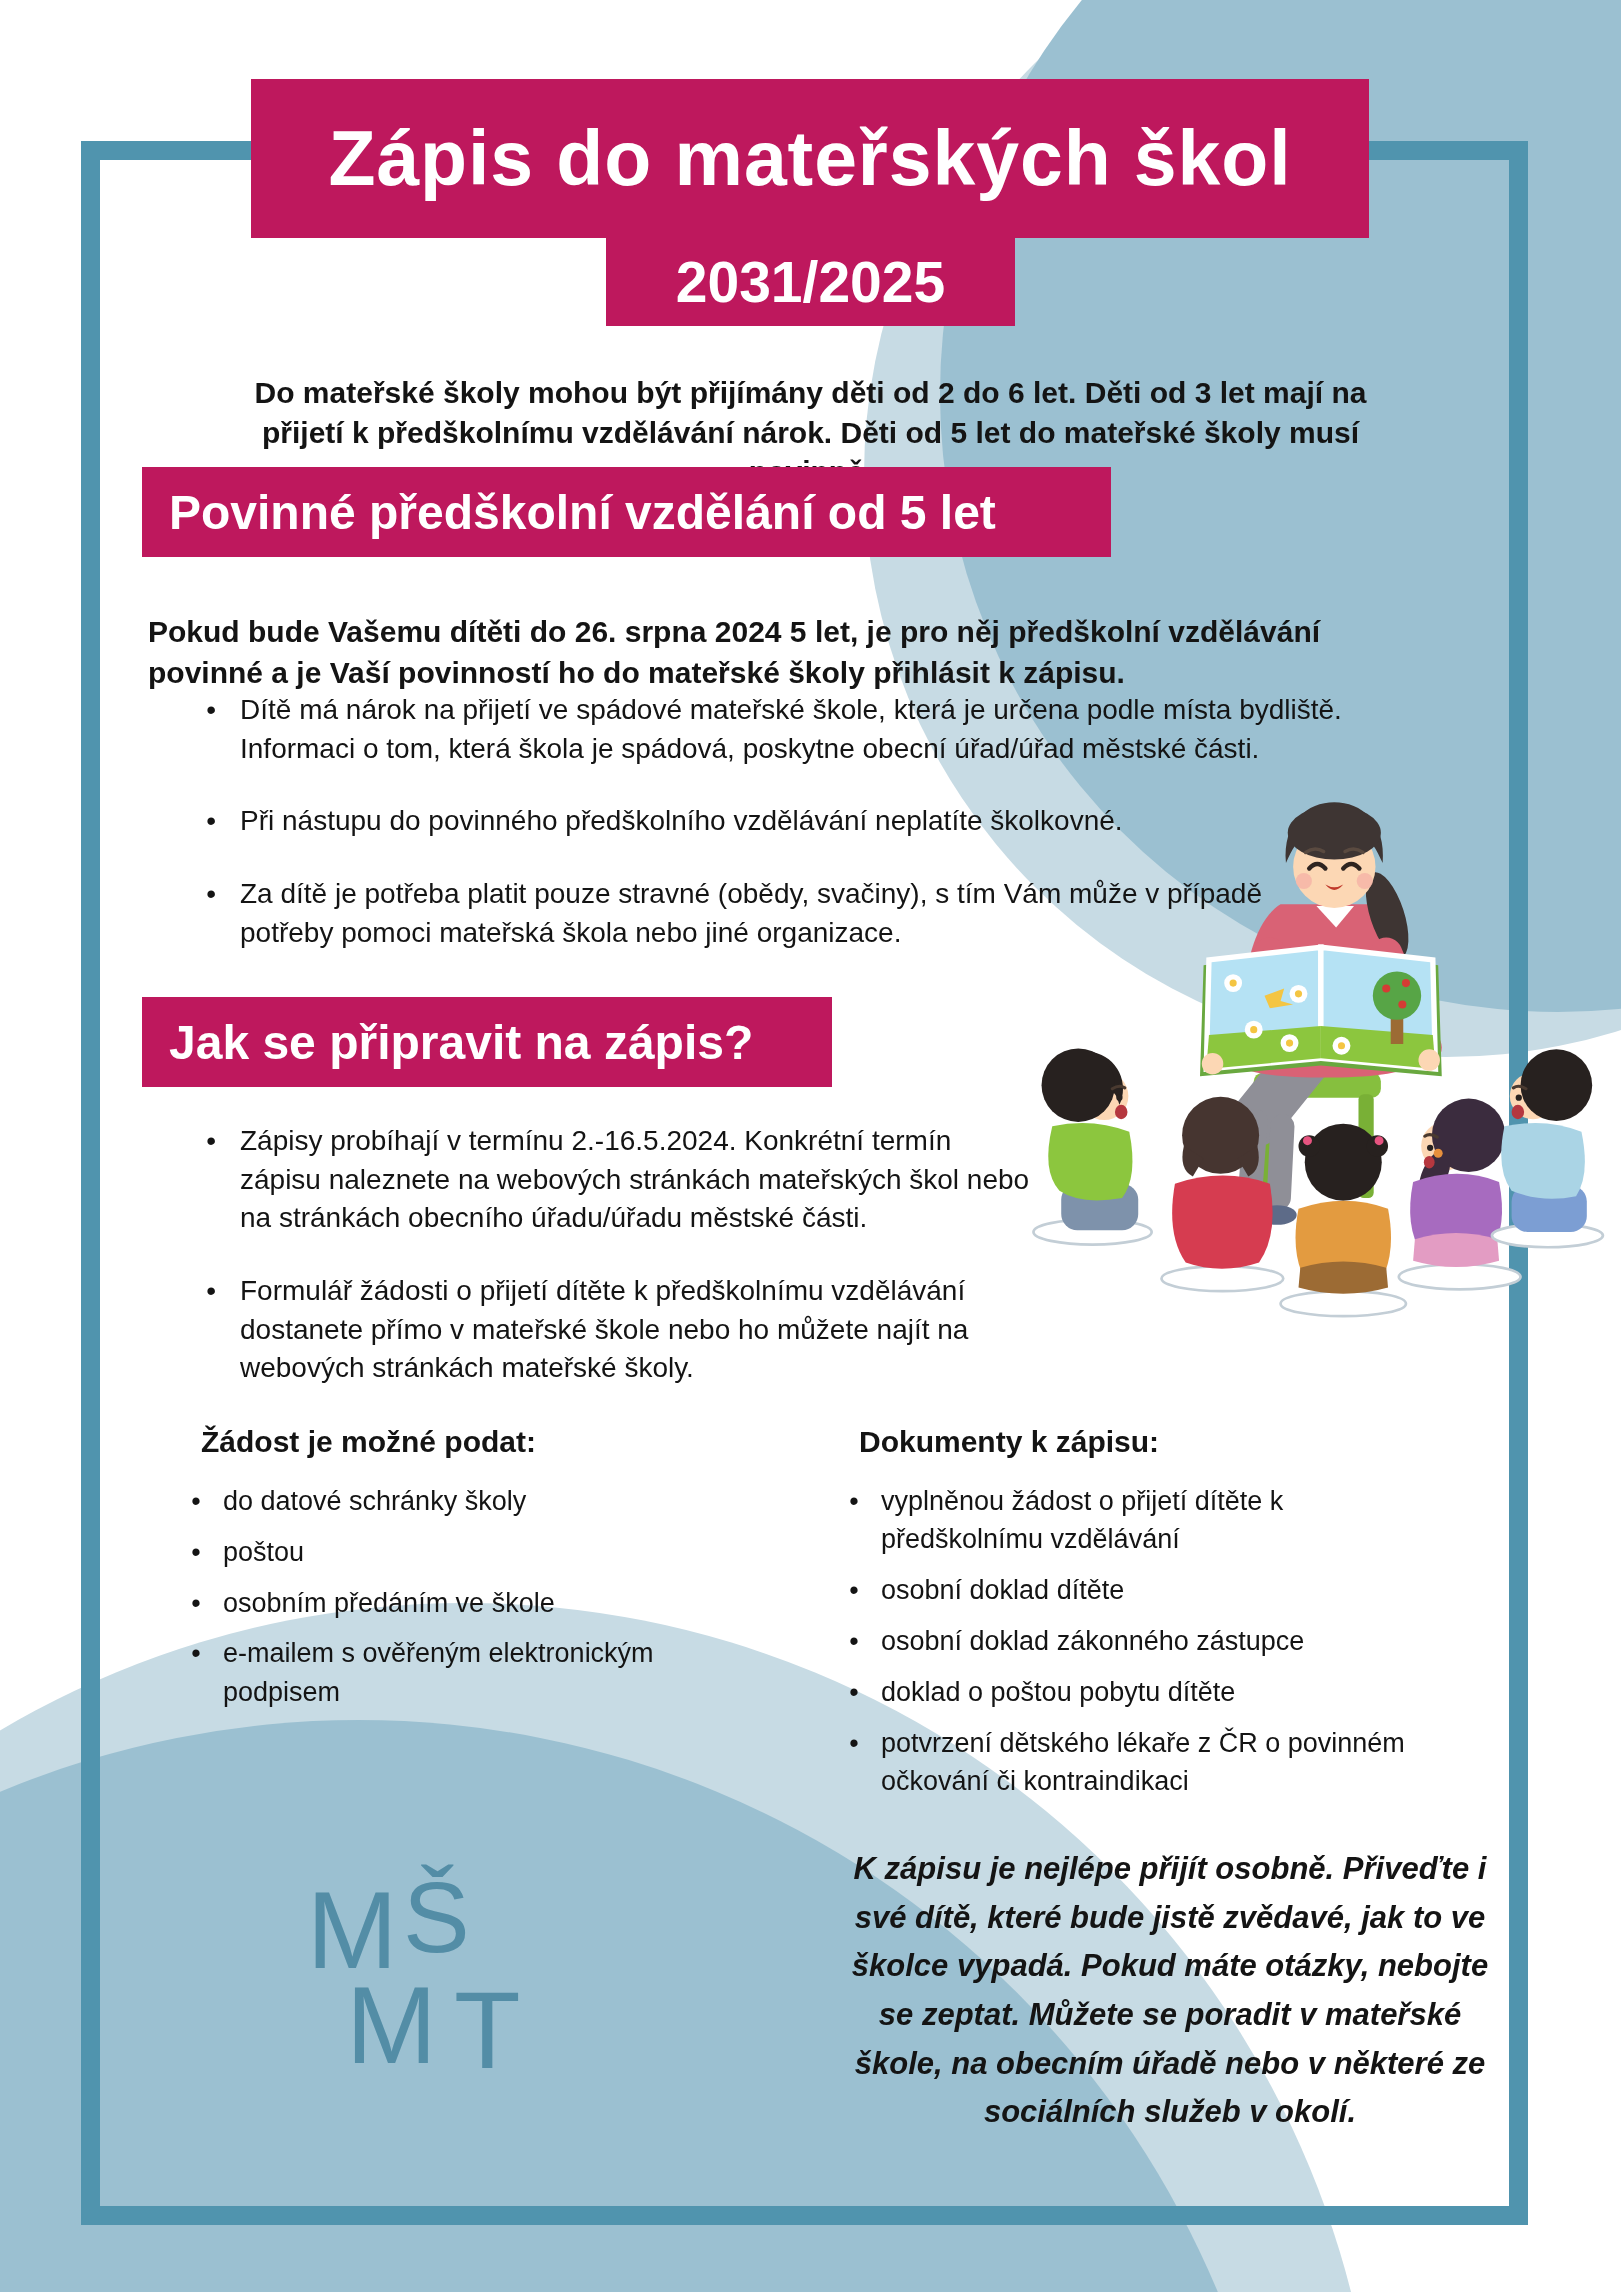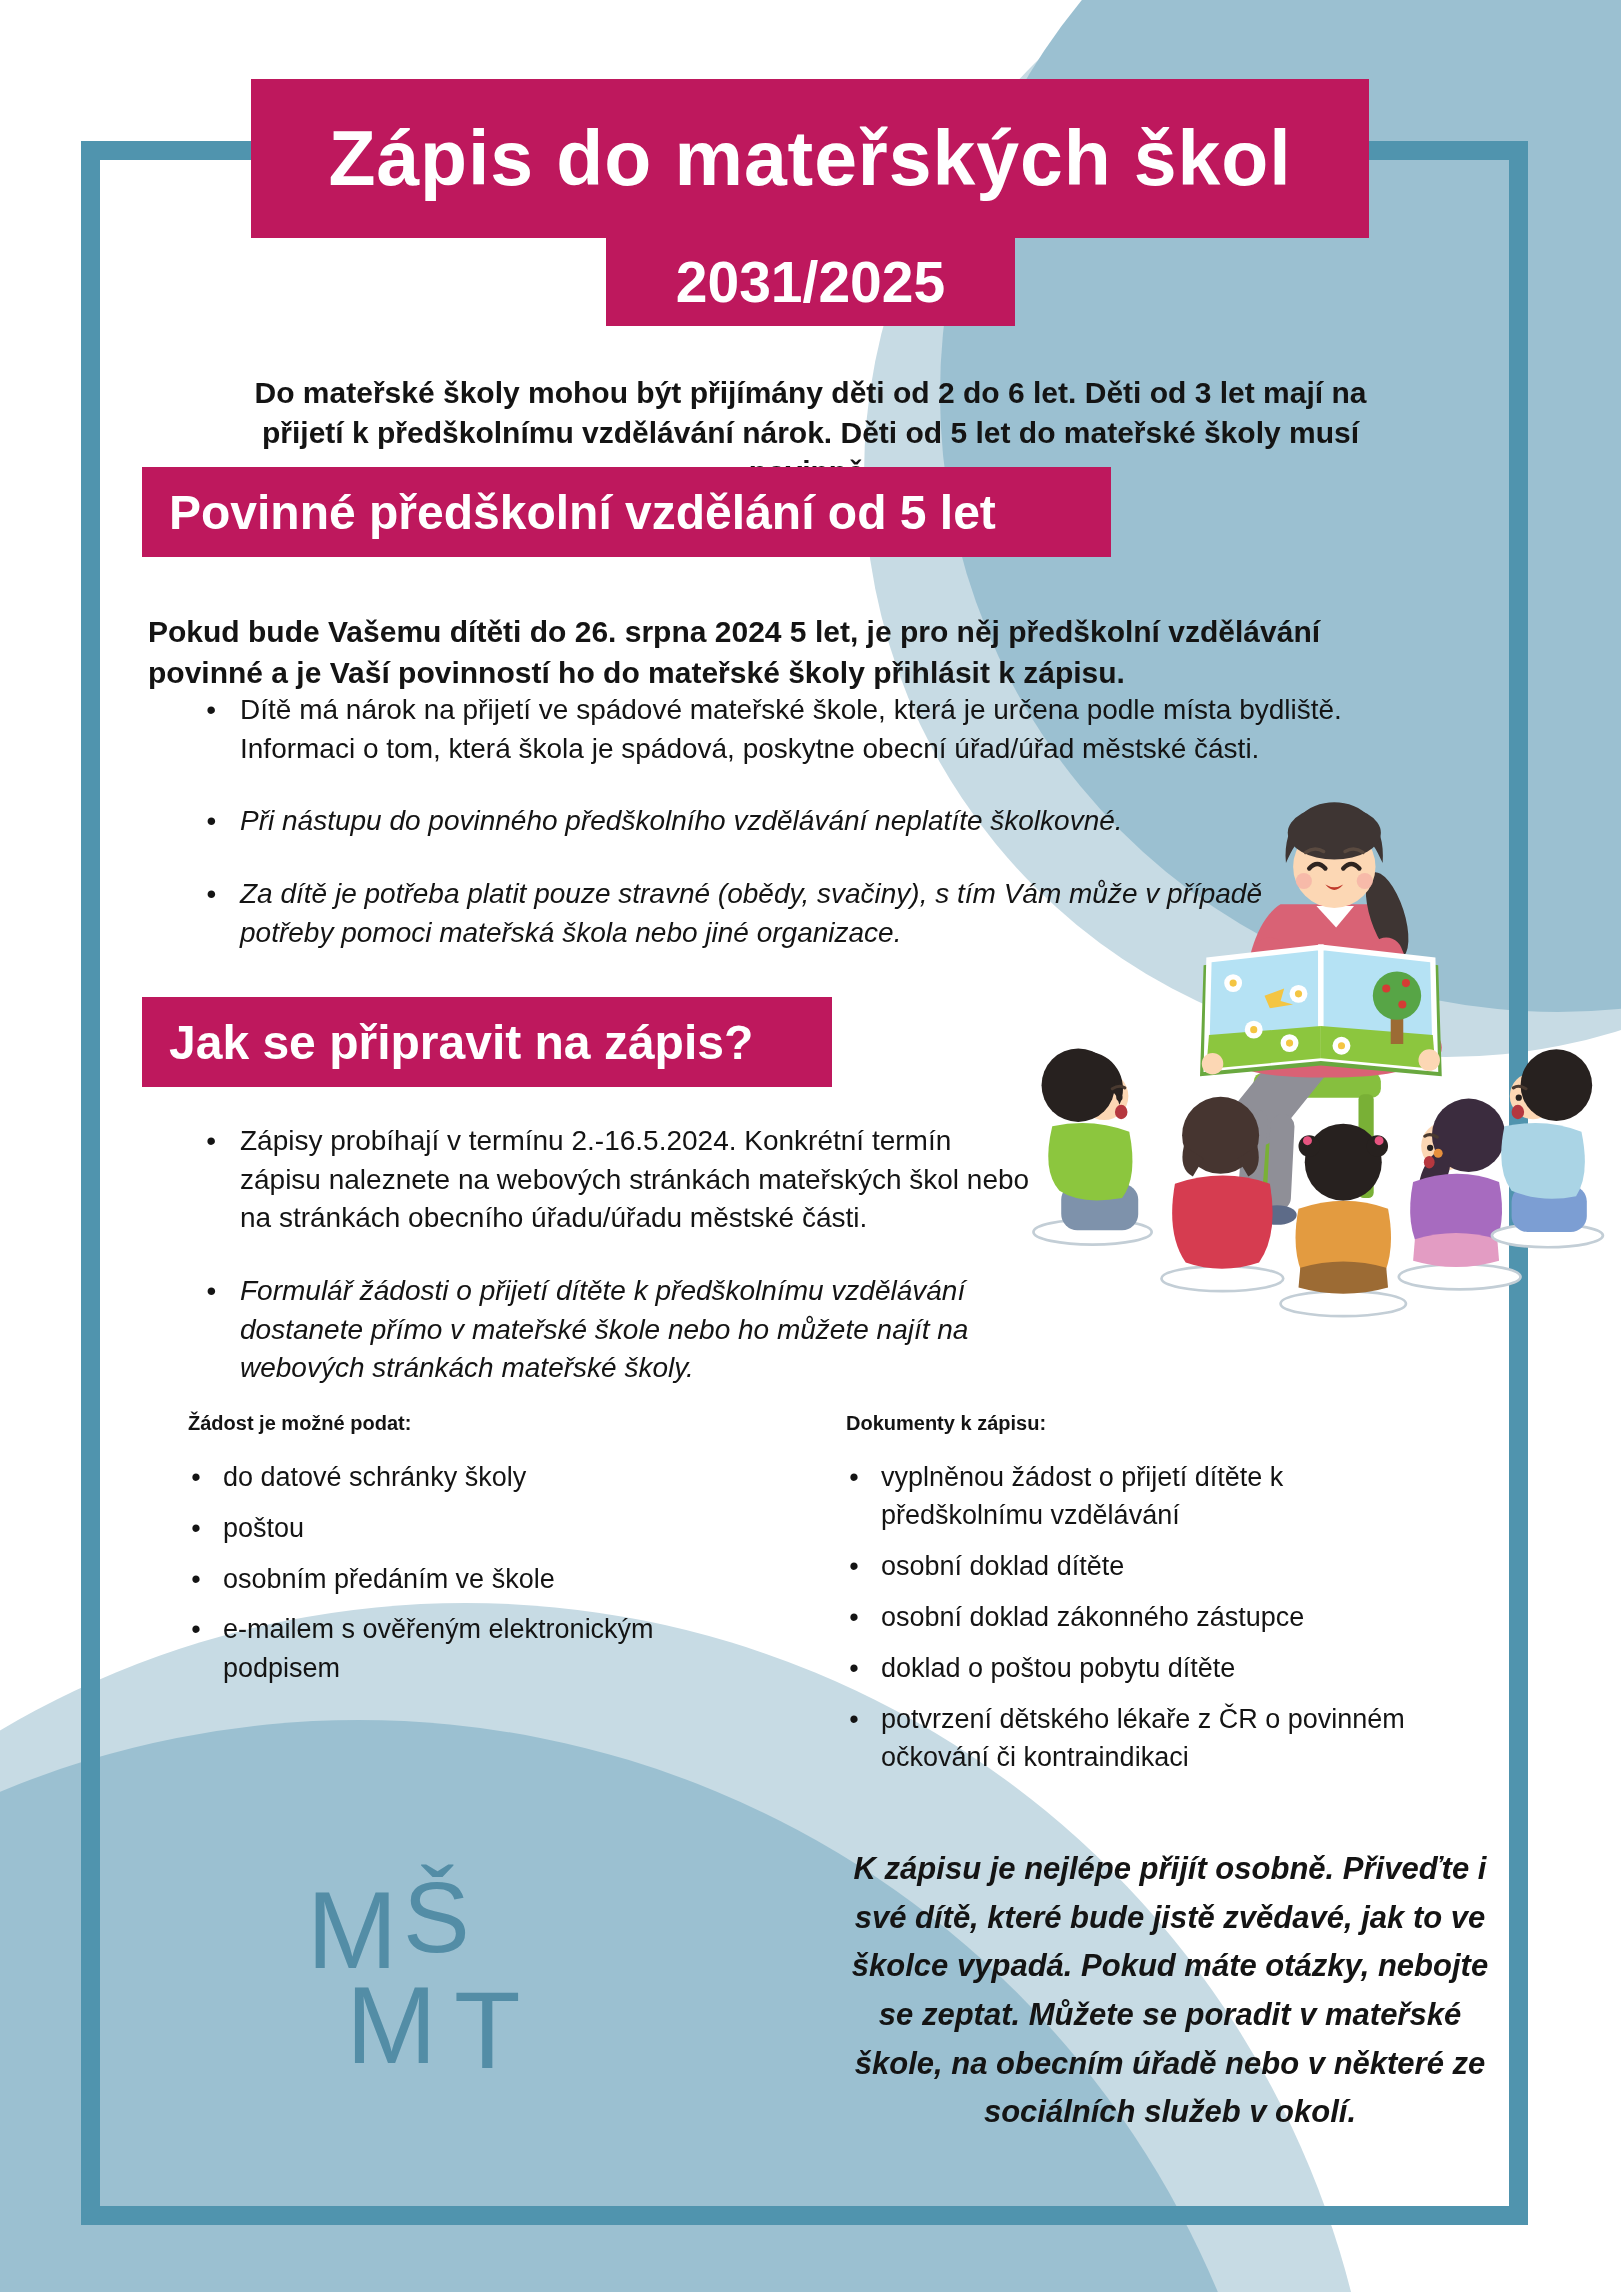--- a/index.html
+++ b/index.html
@@ -23,26 +23,26 @@
     position:absolute;left:215px;top:343px;width:1191px;
     font-size:30px;font-weight:700;line-height:1.32;text-align:center;
   }
   .section-banner{height:90px;display:flex;align-items:center;}
   .section-banner h2{margin:0;padding-left:27px;font-size:48px;font-weight:700;}
   .sec1{left:142px;top:467px;width:969px;}
   .sec2{left:142px;top:997px;width:690px;}
   .lead{position:absolute;left:148px;top:582px;width:1281px;font-size:30px;font-weight:700;line-height:1.35;}
   ul.blist{list-style:none;margin:0;padding:0;position:absolute;}
   ul.blist li{position:relative;padding-left:41px;font-size:28px;line-height:1.38;}
-  ul.blist li + li{margin-top:34px;font-style:italic;}
+  ul.blist li + li{margin-top:34px;}
   ul.blist li::before{content:"\2022";position:absolute;left:7.2px;top:0;}
   .bullets1{left:199px;top:691px;width:1155px;}
   .bullets2{left:199px;top:1122px;width:833px;}
   .col{position:absolute;}
-  .col h3{margin:4px;font-size:20px;font-weight:700;}
+  .col h3{margin:17px;font-size:30px;font-weight:700;}
   .col ul{list-style:none;margin:23px 0 0 0;padding:0;}
   .col ul li{position:relative;padding-left:39px;font-size:27px;line-height:1.42;}
   .col ul li + li{margin-top:12.5px;}
   .col ul li::before{content:"\2022";position:absolute;left:7.2px;top:0;}
   .col-left{left:184px;top:1408px;width:582px;}
   .col-right{left:842px;top:1408px;width:591px;}
   .closing{
     position:absolute;left:851px;top:1814px;width:638px;
     font-size:31px;font-weight:700;font-style:italic;line-height:1.57;text-align:center;
   }

